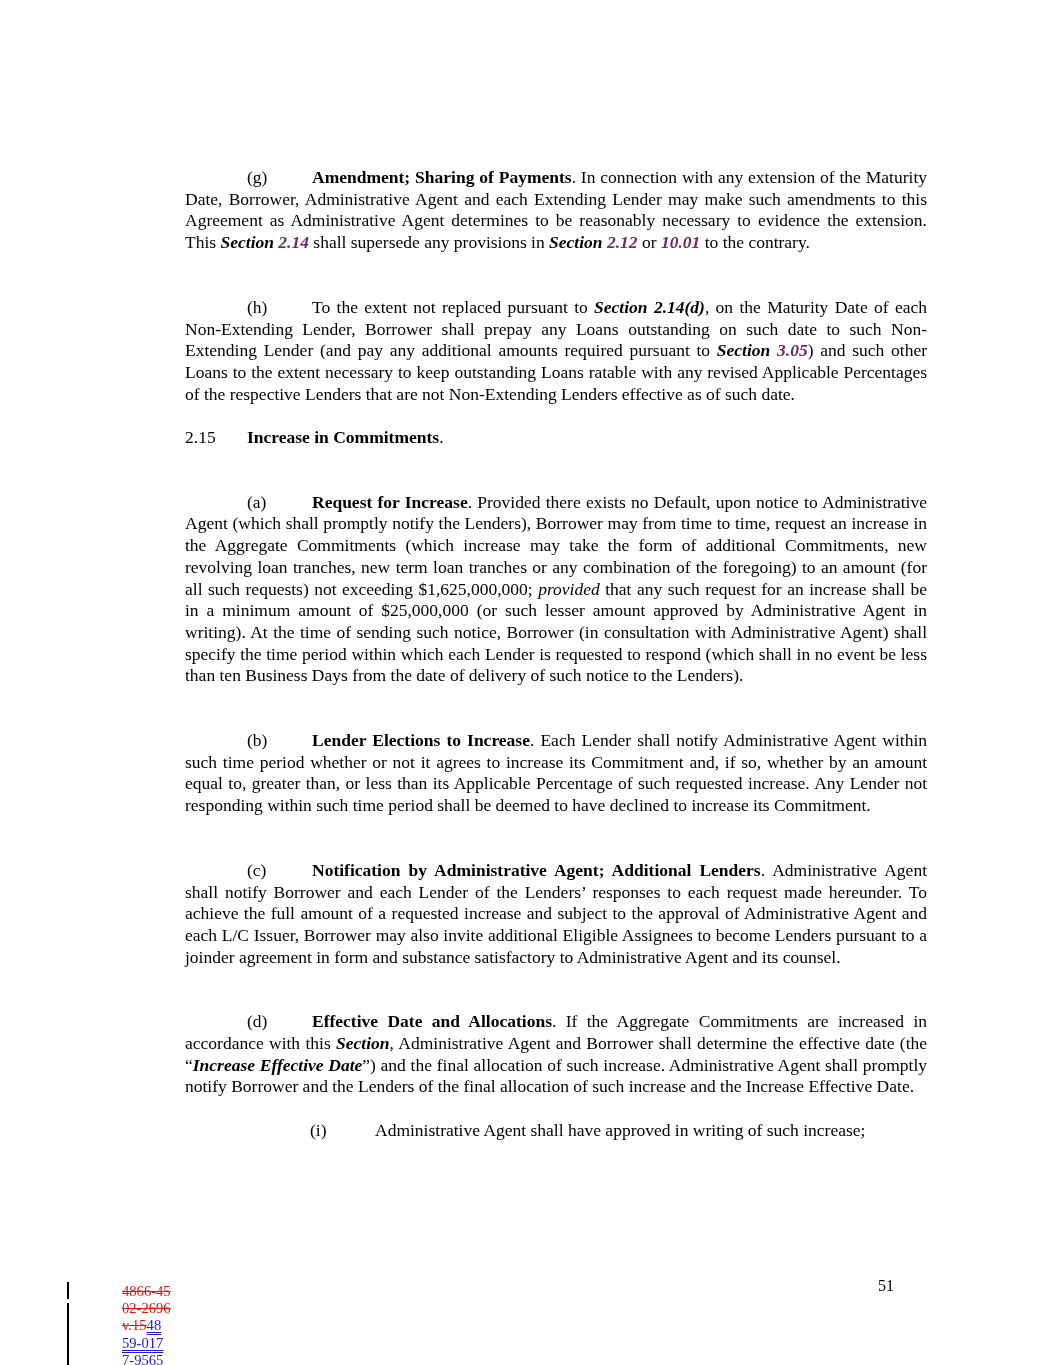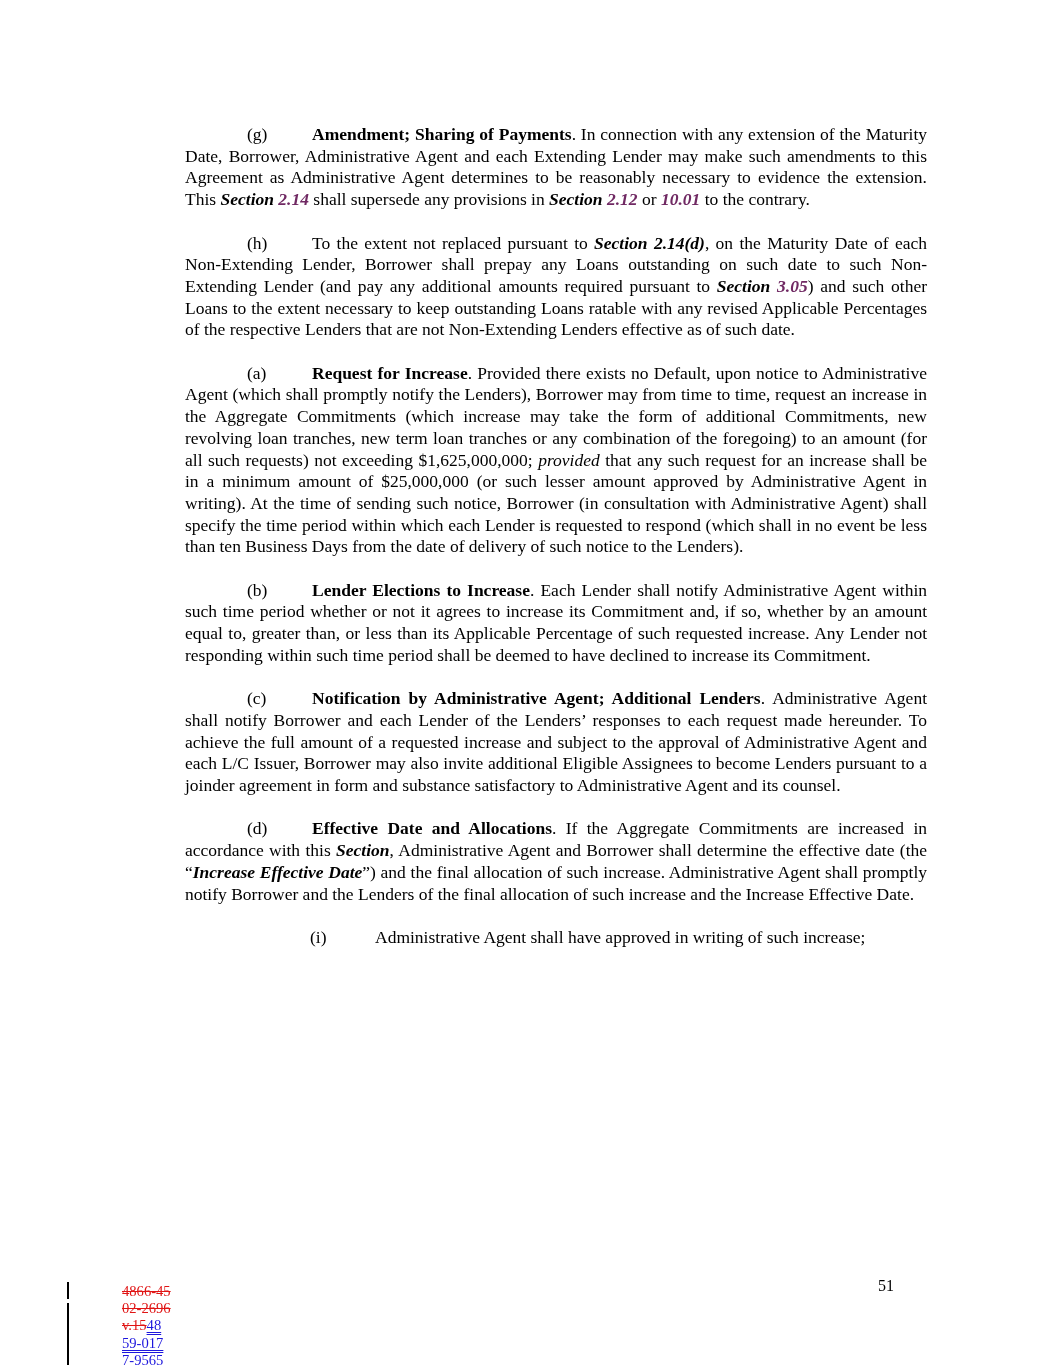--- a/index.html
+++ b/index.html
@@ -17,21 +17,21 @@
   .doc-body{
     position:absolute;
     left:185px;top:124px;width:742px;
   }
   .para{
     margin:0 0 21.7px 0;
     font-size:17.5px;
     line-height:21.7px;
     text-align:justify;
   }
-  .para.body{ text-indent:62px; }
+  .para.body{ text-indent:62px;margin-top:43px; }
   .para.sub{ text-indent:125px; }
   .p-label{ display:inline-block; width:65px; text-indent:0; }
   .heading .h-num{ display:inline-block; width:62px; }
   .r-b{ font-weight:bold; }
   .r-i{ font-style:italic; }
   .r-bi{ font-weight:bold; font-style:italic; }
   .r-bia{ font-weight:bold; font-style:italic; color:var(--accent); }
   .page-number{
     position:absolute; left:878px; top:1276px;
     font-size:16px; line-height:19px;
@@ -56,20 +56,21 @@
   .bar-top{ top:1282px; height:17px; }
   .bar-bottom{ top:1303px; height:62px; }
 </style>
 </head>
 <body>
 
 <div class="page" style="--accent: #702963; --del: #e01414; --ins: #1d16dd;">
   <div class="doc-body">
       <p class="para body"><span class="p-label">(g)</span><span class="r-b">Amendment; Sharing of Payments</span><span class="r">. In connection with any extension of the Maturity Date, Borrower, Administrative Agent and each Extending Lender may make such amendments to this Agreement as Administrative Agent determines to be reasonably necessary to evidence the extension. This </span><span class="r-bi">Section </span><span class="r-bia">2.14</span><span class="r"> shall supersede any provisions in </span><span class="r-bi">Section </span><span class="r-bia">2.12</span><span class="r"> or </span><span class="r-bia">10.01</span><span class="r"> to the contrary.</span></p>
       <p class="para body"><span class="p-label">(h)</span><span class="r">To the extent not replaced pursuant to </span><span class="r-bi">Section 2.14(d)</span><span class="r">, on the Maturity Date of each Non-Extending Lender, Borrower shall prepay any Loans outstanding on such date to such Non-Extending Lender (and pay any additional amounts required pursuant to </span><span class="r-bi">Section </span><span class="r-bia">3.05</span><span class="r">) and such other Loans to the extent necessary to keep outstanding Loans ratable with any revised Applicable Percentages of the respective Lenders that are not Non-Extending Lenders effective as of such date.</span></p>
+      <p class="para heading"><span class="h-num">2.15</span><span class="r-b">Increase in Commitments</span><span>.</span></p>
       <p class="para body"><span class="p-label">(a)</span><span class="r-b">Request for Increase</span><span class="r">. Provided there exists no Default, upon notice to Administrative Agent (which shall promptly notify the Lenders), Borrower may from time to time, request an increase in the Aggregate Commitments (which increase may take the form of additional Commitments, new revolving loan tranches, new term loan tranches or any combination of the foregoing) to an amount (for all such requests) not exceeding $1,625,000,000; </span><span class="r-i">provided</span><span class="r"> that any such request for an increase shall be in a minimum amount of $25,000,000 (or such lesser amount approved by Administrative Agent in writing). At the time of sending such notice, Borrower (in consultation with Administrative Agent) shall specify the time period within which each Lender is requested to respond (which shall in no event be less than ten Business Days from the date of delivery of such notice to the Lenders).</span></p>
       <p class="para body"><span class="p-label">(b)</span><span class="r-b">Lender Elections to Increase</span><span class="r">. Each Lender shall notify Administrative Agent within such time period whether or not it agrees to increase its Commitment and, if so, whether by an amount equal to, greater than, or less than its Applicable Percentage of such requested increase. Any Lender not responding within such time period shall be deemed to have declined to increase its Commitment.</span></p>
       <p class="para body"><span class="p-label">(c)</span><span class="r-b">Notification by Administrative Agent; Additional Lenders</span><span class="r">. Administrative Agent shall notify Borrower and each Lender of the Lenders’ responses to each request made hereunder. To achieve the full amount of a requested increase and subject to the approval of Administrative Agent and each L/C Issuer, Borrower may also invite additional Eligible Assignees to become Lenders pursuant to a joinder agreement in form and substance satisfactory to Administrative Agent and its counsel.</span></p>
       <p class="para body"><span class="p-label">(d)</span><span class="r-b">Effective Date and Allocations</span><span class="r">. If the Aggregate Commitments are increased in accordance with this </span><span class="r-bi">Section</span><span class="r">, Administrative Agent and Borrower shall determine the effective date (the “</span><span class="r-bi">Increase Effective Date</span><span class="r">”) and the final allocation of such increase. Administrative Agent shall promptly notify Borrower and the Lenders of the final allocation of such increase and the Increase Effective Date.</span></p>
       <p class="para sub"><span class="p-label">(i)</span><span class="r">Administrative Agent shall have approved in writing of such increase;</span></p>
     </div>
 
   <div class="change-bar bar-top"></div>
   <div class="change-bar bar-bottom"></div>
 

